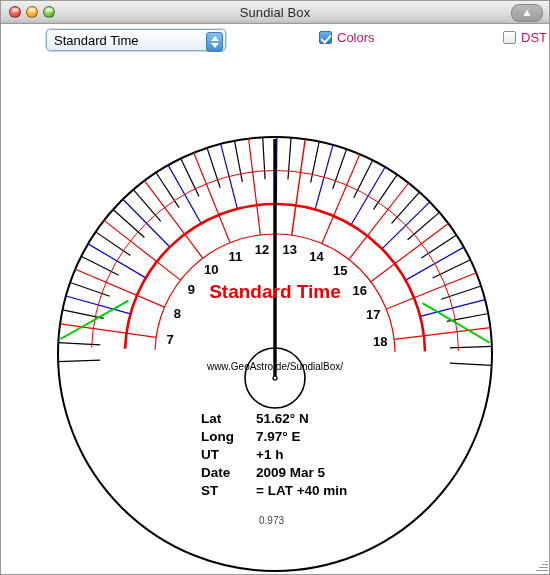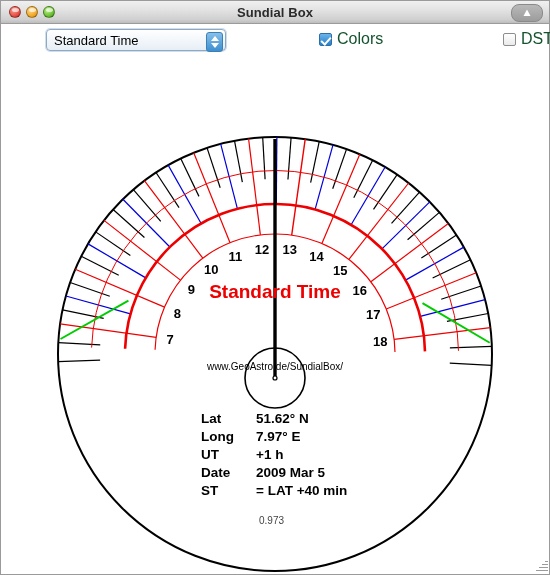--- a/index.html
+++ b/index.html
@@ -32,21 +32,21 @@
   }
   .light::after{
     content:"";position:absolute;left:2px;top:1px;width:7px;height:4px;
     border-radius:50%;background:rgba(255,255,255,.65);
   }
   .light.close{background:radial-gradient(circle at 35% 30%,#ff9a8e,#e0453a 70%,#b5241c);}
   .light.min{background:radial-gradient(circle at 35% 30%,#ffd98a,#f0a21b 70%,#c77a0b);}
   .light.zoom{background:radial-gradient(circle at 35% 30%,#c4f18a,#5fb92a 70%,#3c8c16);}
   .title-text{
     position:absolute;left:0;right:0;text-align:center;
-    font-size:13px;font-weight:bold;color:#2b2b2b;
+    font-size:13px;font-weight:normal;color:#2b2b2b;
     letter-spacing:.1px;pointer-events:none;
   }
   .toolbar-toggle{
     position:absolute;right:6px;top:3px;
     width:30px;height:16px;border-radius:8px;
     background:linear-gradient(to bottom,#b9b9b9,#9c9c9c);
     border:1px solid #8a8a8a;
     display:flex;align-items:center;justify-content:center;
   }
   .toolbar-toggle svg{display:block;}
@@ -86,21 +86,21 @@
     position:relative;
   }
   .checkbox.on{
     background:linear-gradient(to bottom,#69b4ec,#2a7fc6);
     border-color:#2c6fa5;
   }
   .checkbox.on::after{
     content:"";position:absolute;left:3px;top:1px;width:4px;height:8px;
     border:solid #fff;border-width:0 2px 2px 0;transform:rotate(42deg);
   }
-  .check-label{font-size:16px;color:#14532d;text-align:center;}
+  .check-label{font-size:13px;color:#be185d;text-align:center;}
   
   .canvas-area{flex:1 1 auto;position:relative;background:#ffffff;}
   .canvas-area svg{position:absolute;left:0;top:0;}
   .grip{
     position:absolute;right:1px;bottom:1px;width:14px;height:14px;
     overflow:hidden;
   }
   .grip span{
     position:absolute;right:0;background:#9b9b9b;height:1px;
   }

